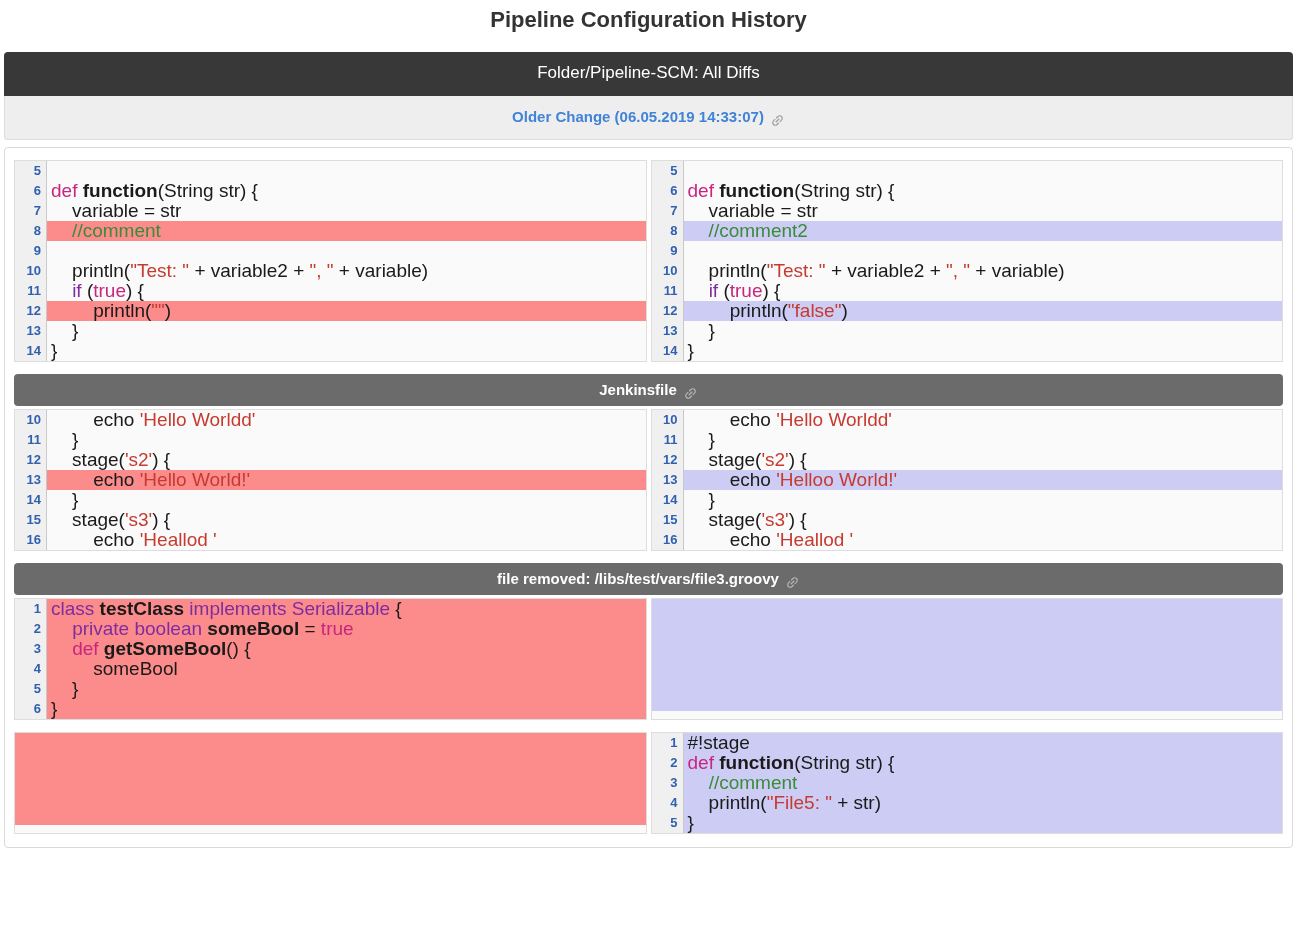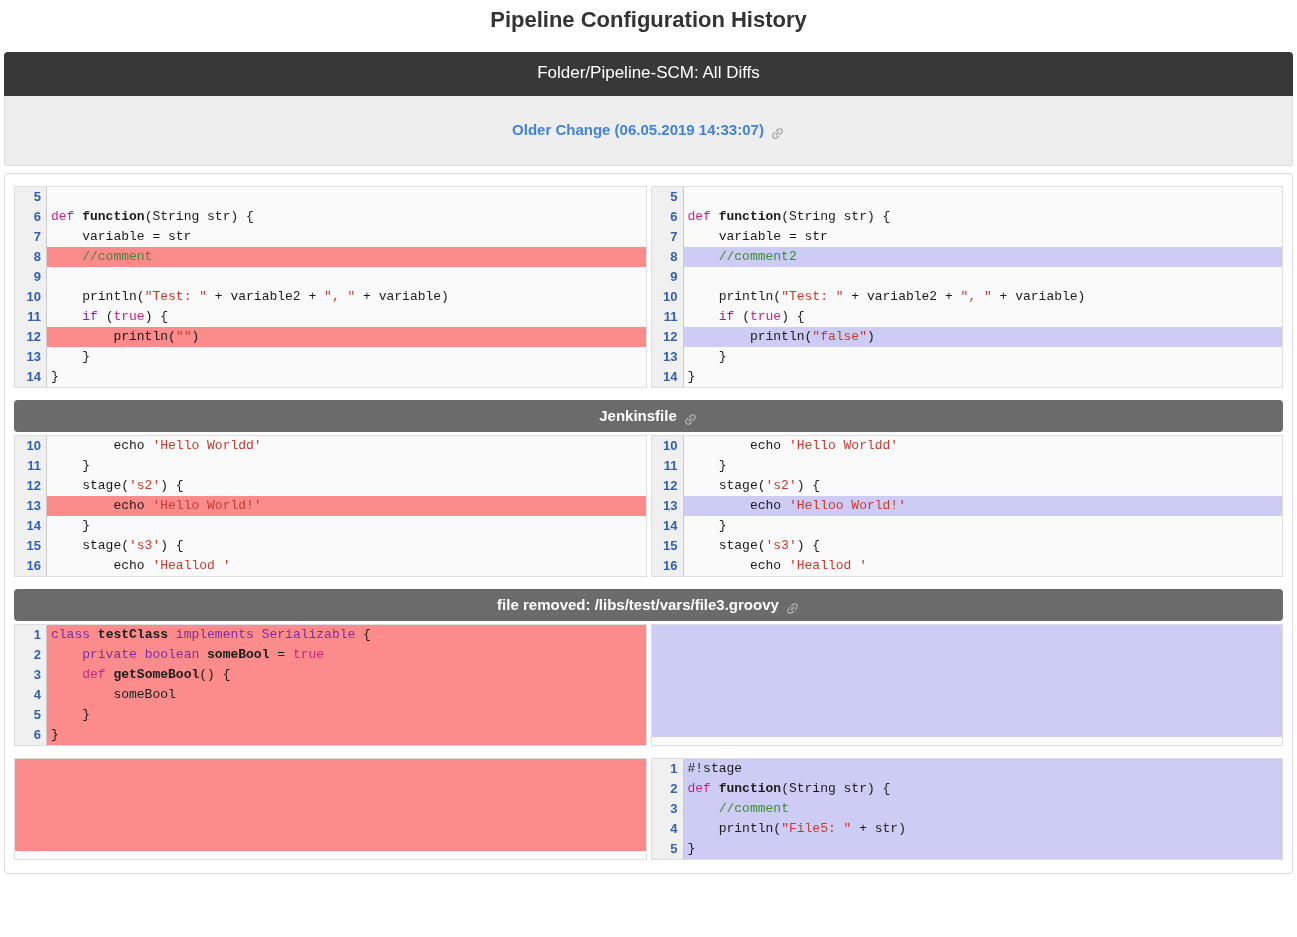--- a/index.html
+++ b/index.html
@@ -24,21 +24,21 @@
     margin:0;padding-top:6px;height:28px;line-height:28px;
   }
 
   .job-block{margin-top:24px;}
   .dark-bar{
     background:var(--page-header-bg);color:#fff;font-weight:normal;font-size:17px;
     text-align:center;height:44px;line-height:41px;border-radius:4px 4px 0 0;
   }
   .compare-row{
     display:flex;background:#eeeeee;border:1px solid #dcdcdc;border-top:none;
-    border-radius:0 0 3px 3px;height:70px;
+    border-radius:0 0 3px 3px;height:44px;
   }
   .compare-cell{
     flex:1;display:flex;flex-direction:column;justify-content:center;align-items:center;
     font-size:15px;font-weight:bold;color:var(--link-blue);line-height:21px;
   }
   .compare-cell + .compare-cell{border-left:2px solid #f7f7f7;}
   .italic{font-style:italic;}
   .blue-link{color:var(--link-blue);cursor:pointer;}
 
   .container{
@@ -53,21 +53,21 @@
   }
   .diff-table{display:flex;gap:4px;margin-top:3px;}
   .diff-panel{flex:1;min-width:0;background:#fafafa;border:1px solid #ddd;}
   .code-row{display:flex;height:20px;}
   .gutter{
     width:32px;flex:none;background:#f0f0f0;border-right:1px solid #c9c9c9;
     color:var(--line-number);font-weight:bold;font-size:13px;line-height:20px;
     text-align:right;padding-right:5px;
   }
   .code{
-    flex:1;font-family:Liberation Mono, monospace;font-size:13px;line-height:20px;
+    flex:1;font-family:Liberation Sans, sans-serif;font-size:19px;line-height:20px;
     white-space:pre;padding-left:4px;color:#1a1a1a;overflow:hidden;
   }
   .hl-del{background:var(--removed-bg);}
   .hl-add{background:var(--added-bg);}
   .filler{width:100%;}
   .tok-k{color:var(--keyword);}
   .tok-d{color:var(--special);}
   .tok-s{color:var(--string);}
   .tok-c{color:var(--comment);}
   .tok-f{font-weight:bold;}

